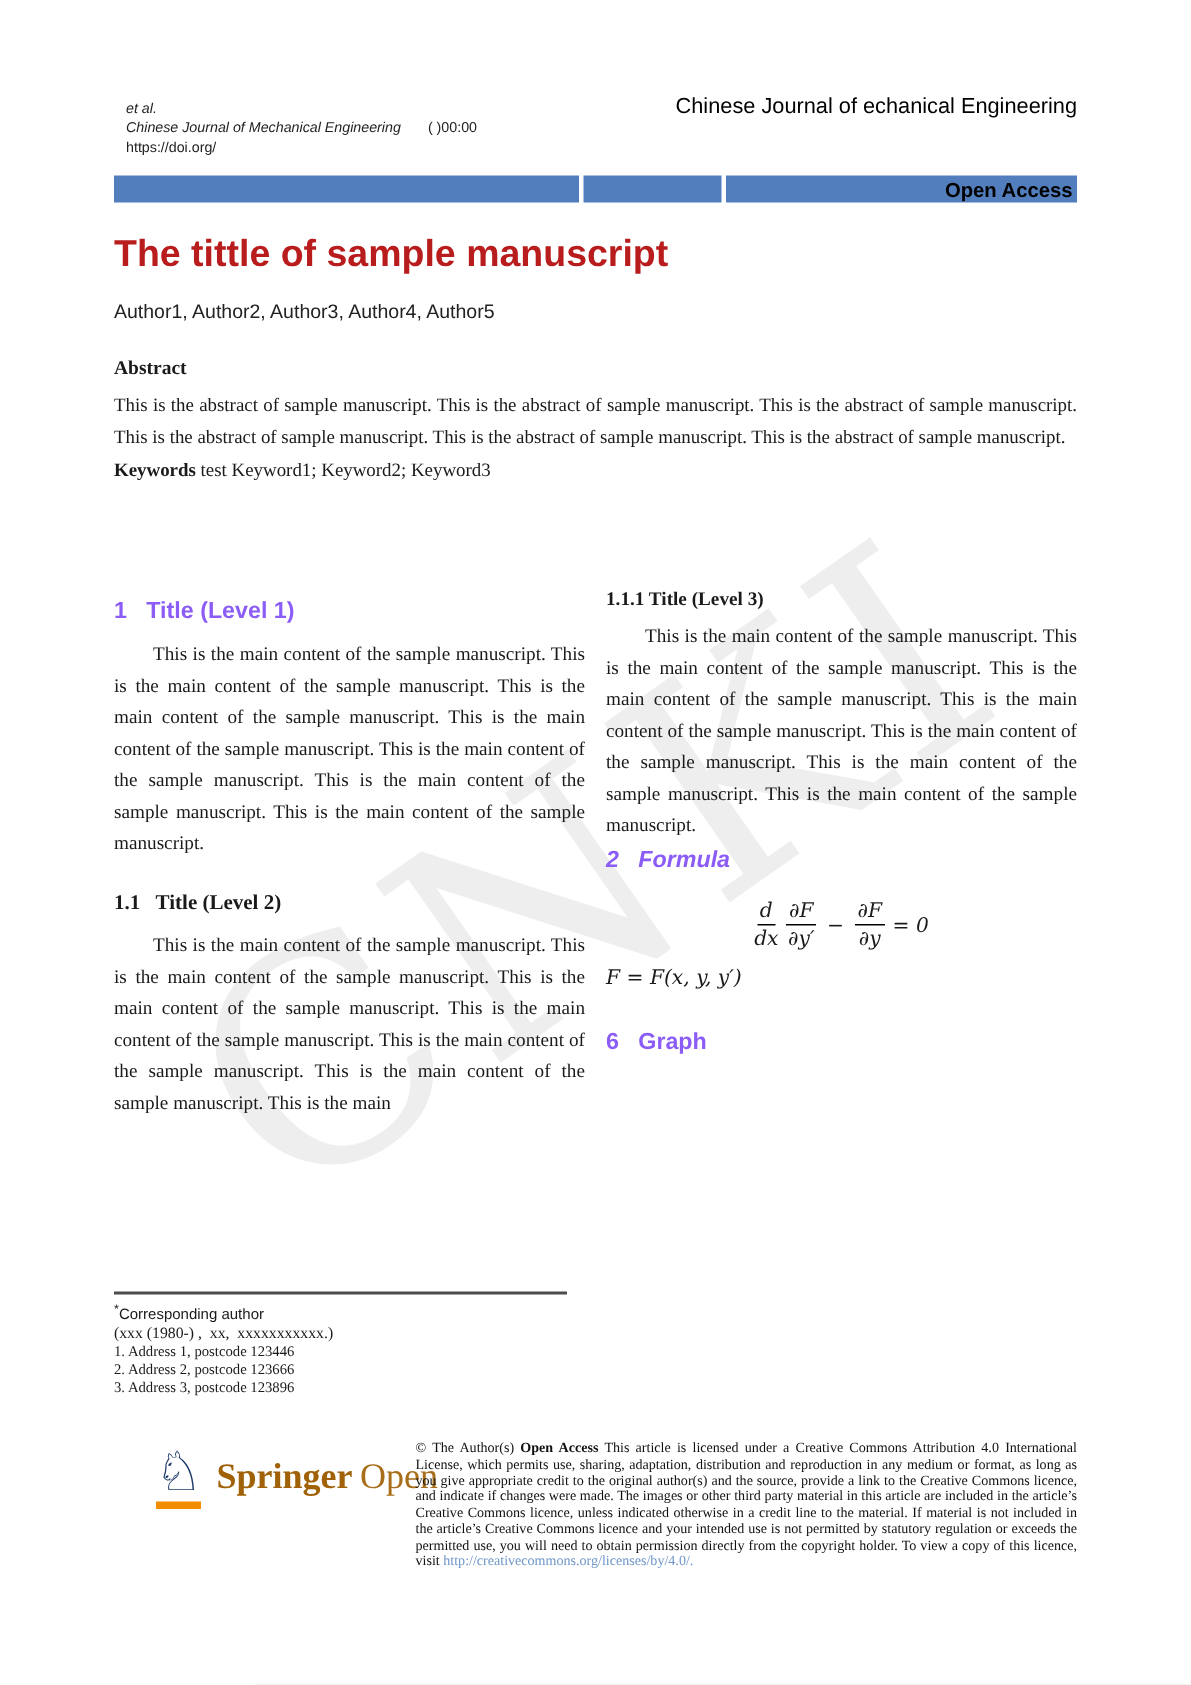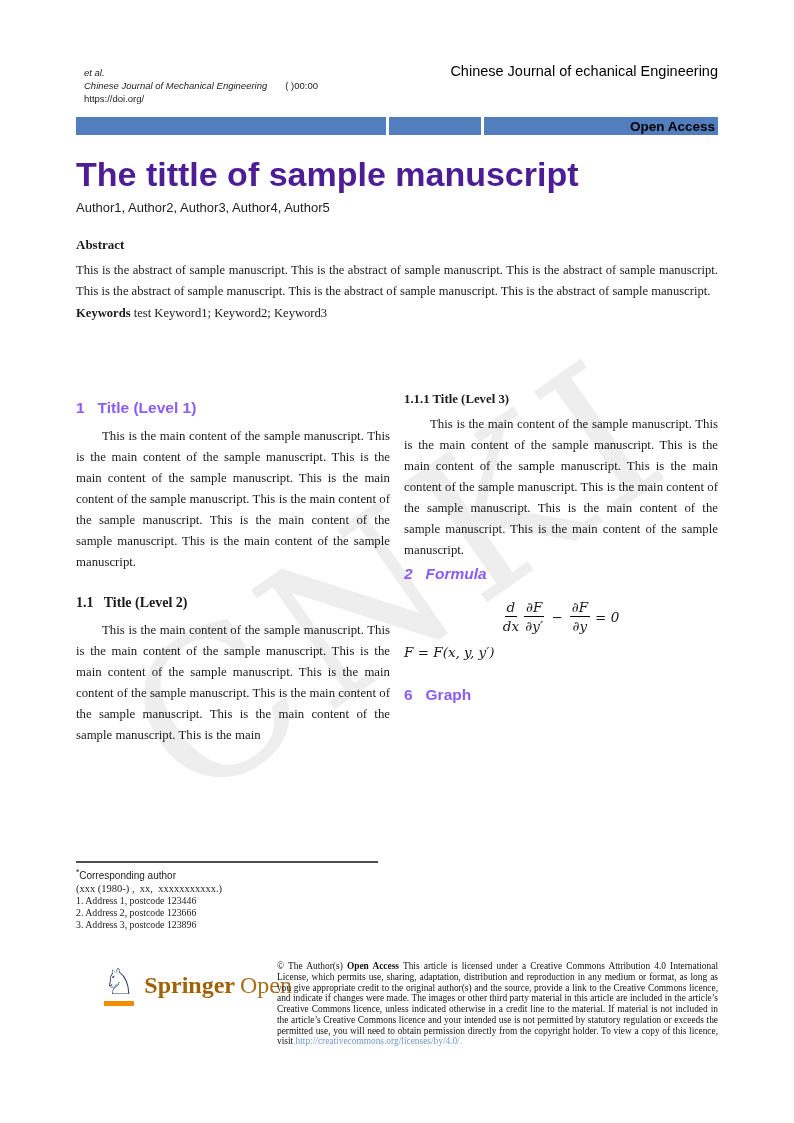--- a/index.html
+++ b/index.html
@@ -27,21 +27,21 @@
   .header-right { right:76px; top:63px; font-family:"Liberation Sans",sans-serif; font-size:14.5px; color:#000; }
 
   .bar { left:76px; top:117px; width:642px; height:18px; display:flex; gap:3px; }
   .bar .seg { background:#527EBD; height:100%; }
   .seg1 { width:310px; } .seg2 { width:92px; }
   .seg3 { flex:1; display:flex; align-items:center; justify-content:flex-end;
           font-family:"Liberation Sans",sans-serif; font-weight:bold; font-size:13.5px;
           color:#000; padding-right:3px; }
 
   
-  .paper-title { left:76px; top:155px; font-family:"Liberation Sans",sans-serif; font-weight:bold; font-size:34px; color:#4c1d95; }
+  .paper-title { left:76px; top:155px; font-family:"Liberation Sans",sans-serif; font-weight:bold; font-size:25px; color:#b91c1c; }
   .authors { left:76px; top:200px; font-family:"Liberation Sans",sans-serif; font-size:13px; color:#222; }
 
   .abstract { left:76px; top:237px; width:642px; }
   .abstract-label { font-weight:bold; font-size:13px; margin-bottom:7px; }
   .abstract-text { font-size:12.6px; line-height:20.5px; text-align:justify; }
   .keywords { font-size:12.6px; margin-top:5px; white-space:pre-wrap; }
   .keywords b { font-weight:bold; }
 
   
   .col { width:314px; }

